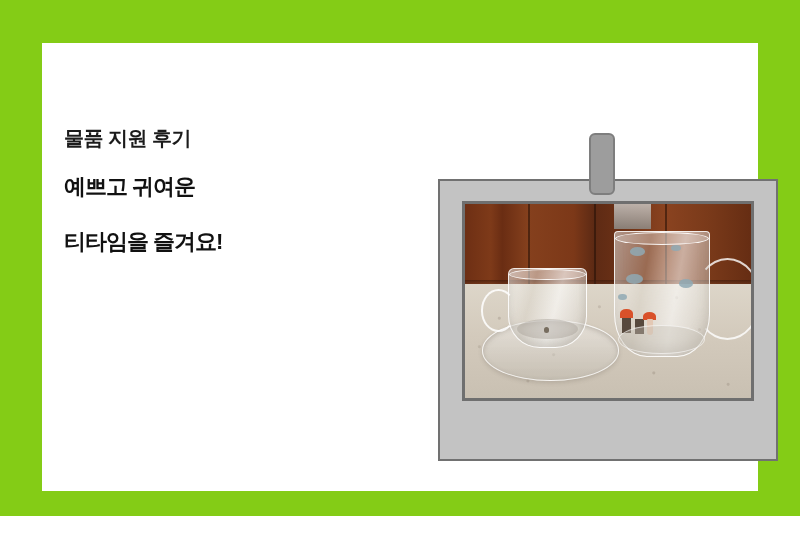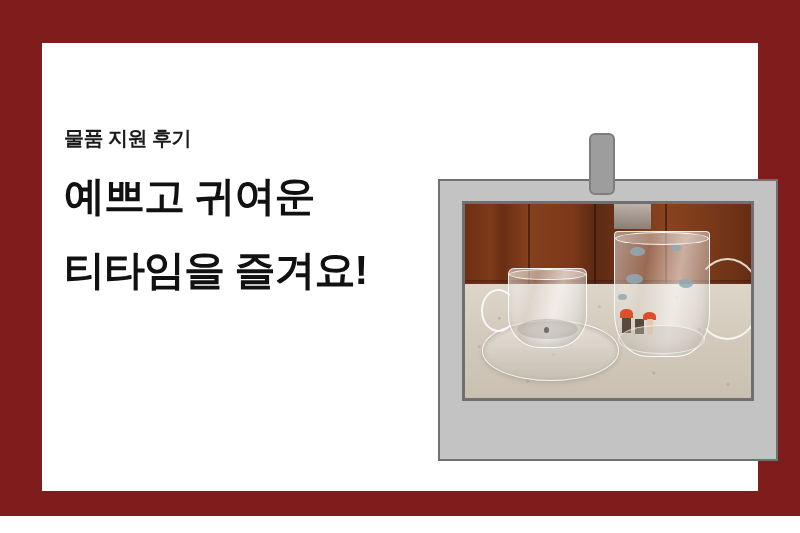--- a/index.html
+++ b/index.html
@@ -10,21 +10,21 @@
     width: 800px;
     height: 533px;
     overflow: hidden;
     font-family: "Liberation Sans", "DejaVu Sans", sans-serif;
   }
 
   #canvas {
     position: relative;
     width: 800px;
     height: 516px;
-    background: #7f1d1d;
+    background: #84cc16;
     overflow: hidden;
   }
 
   
   #card {
     position: absolute;
     left: 42px;
     top: 43px;
     width: 716px;
     height: 448px;
@@ -44,21 +44,21 @@
     font-weight: 700;
     color: #1b1b1b;
     letter-spacing: -0.5px;
     line-height: 1;
     margin: 0 0 28px 0;
     white-space: nowrap;
   }
 
   .headline-line {
     position: relative;
-    font-size: 41px;
+    font-size: 22px;
     font-weight: 700;
     color: #111111;
     line-height: 1;
     letter-spacing: -1px;
     margin: 0 0 33px 0;
     white-space: nowrap;
   }
   .headline-line:last-child { margin-bottom: 2px; }
 
   .headline-line .txt {

